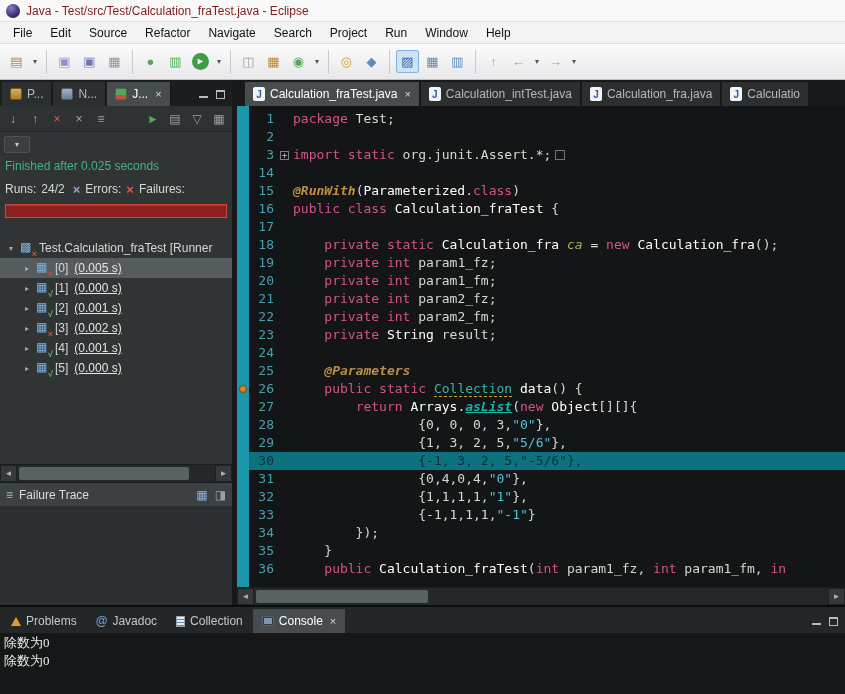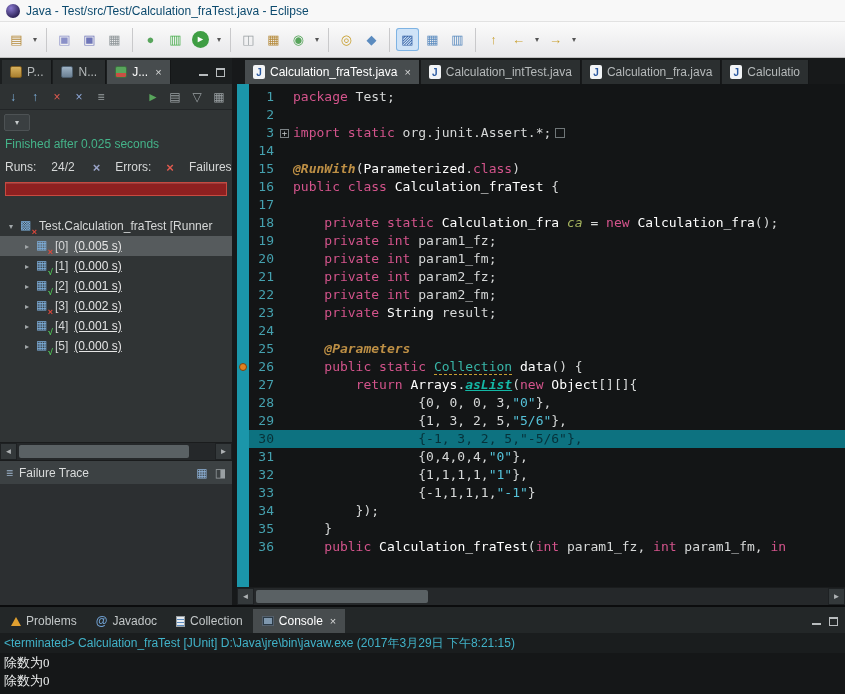--- a/index.html
+++ b/index.html
@@ -2,21 +2,21 @@
 <html><head>
 <meta charset="utf-8">
 <style>
   *{margin:0;padding:0;box-sizing:border-box;}
   html,body{width:845px;height:694px;overflow:hidden;font-family:"Liberation Sans",sans-serif;background:#1e2122;}
   .window{width:845px;height:694px;display:flex;flex-direction:column;}
 
   
   .titlebar{height:22px;background:#f8f8f8;border-bottom:1px solid #e2e2e2;display:flex;align-items:center;gap:6px;padding:0 6px;flex:0 0 22px;}
   .logo{width:14px;height:14px;border-radius:50%;background:radial-gradient(circle at 35% 30%,#8a7ad0,#2e2458 72%);flex:0 0 14px;}
-  .title{font-size:12px;color:#0c4a6e;white-space:nowrap;}
+  .title{font-size:12px;color:#7f1d1d;white-space:nowrap;}
   .menubar{height:22px;background:#f3f3f3;border-bottom:1px solid #dddddd;display:flex;align-items:center;padding:0 4px;flex:0 0 22px;}
   .mi{font-size:12px;color:#111;padding:2px 9px;cursor:default;}
   .toolbar{height:36px;background:linear-gradient(#fbfbfb,#e8e8ea);border-bottom:1px solid #bfbfbf;display:flex;align-items:center;padding:0 5px;gap:2px;flex:0 0 36px;}
   .tbtn{width:23px;height:23px;display:flex;align-items:center;justify-content:center;border-radius:3px;}
   .tbtn.tactive{background:#cfe3f7;box-shadow:inset 0 0 0 1px #7eb3e3;}
   .tglyph{font-size:13px;line-height:1;}
   .tglyph.circ{width:17px;height:17px;border-radius:50%;display:flex;align-items:center;justify-content:center;font-size:9px;}
   .tdd{width:10px;height:22px;display:flex;align-items:center;justify-content:center;font-size:8px;color:#555;}
   .tsep{width:1px;height:24px;background:#c9c9cb;margin:0 4px;}
 
@@ -35,21 +35,21 @@
   .wmin{width:9px;height:8px;border-bottom:2px solid #b8bcbe;}
   .wmax{width:9px;height:9px;border:1px solid #b8bcbe;border-top:2px solid #b8bcbe;}
 
   .jtoolbar{height:26px;flex:0 0 26px;background:#2e3233;border-bottom:1px solid #222527;display:flex;align-items:center;padding:0 3px;}
   .jgrp{display:flex;align-items:center;gap:2px;}
   .jgrp.right{margin-left:auto;}
   .jbtn{width:20px;height:20px;display:flex;align-items:center;justify-content:center;font-size:12px;border-radius:2px;}
   .viewmenurow{height:24px;flex:0 0 24px;background:#303435;display:flex;align-items:center;padding:0 4px;}
   .vmbtn{width:26px;height:17px;background:#3a3f41;border:1px solid #4d5254;border-radius:2px;color:#c8cccd;font-size:8px;display:flex;align-items:center;justify-content:center;}
   .finished{height:20px;flex:0 0 20px;font-size:12px;color:#44b389;padding:0 5px;line-height:20px;white-space:nowrap;}
-  .runsrow{height:26px;flex:0 0 26px;display:flex;align-items:center;gap:15px;padding:0 5px;font-size:12px;color:#d6d8d8;white-space:nowrap;overflow:hidden;}
+  .runsrow{height:26px;flex:0 0 26px;display:flex;align-items:center;gap:5px;padding:0 5px;font-size:12px;color:#d6d8d8;white-space:nowrap;overflow:hidden;}
   .rv{margin-right:3px;}
   .xic{font-weight:bold;font-size:13px;line-height:1;}
   .xe{color:#9aa4c8;}
   .xf{color:#e05a4f;}
   .runbarwrap{flex:0 0 22px;padding:2px 5px 6px;}
   .runbar{height:14px;background:#8e2020;border:1px solid #c74a40;box-shadow:inset 0 1px 0 rgba(255,255,255,.12);}
 
   .tree{height:240px;flex:0 0 240px;padding-top:14px;overflow:hidden;background:#303435;}
   .trow{height:20px;display:flex;align-items:center;gap:4px;padding-left:6px;font-size:12px;color:#d6d8d8;white-space:nowrap;overflow:hidden;}
   .trow.child{padding-left:22px;}
@@ -115,20 +115,32 @@
 </head>
 <body>
 
 <div class="window">
 
   <div class="titlebar">
     <span class="logo"></span>
     <span class="title">Java - Test/src/Test/Calculation_fraTest.java - Eclipse</span>
   </div>
 
+  <div class="menubar" id="menubar">
+      <span class="mi">File</span>
+      <span class="mi">Edit</span>
+      <span class="mi">Source</span>
+      <span class="mi">Refactor</span>
+      <span class="mi">Navigate</span>
+      <span class="mi">Search</span>
+      <span class="mi">Project</span>
+      <span class="mi">Run</span>
+      <span class="mi">Window</span>
+      <span class="mi">Help</span>
+    </div>
 
   <div class="toolbar" id="main-toolbar">
       <span class="tbtn">
         <span class="tglyph" style="color: rgb(181, 138, 58);">▤</span>
       </span>
       <span class="tdd">▾</span>
       <span class="tsep"></span>
       <span class="tbtn">
         <span class="tglyph" style="color: rgb(138, 144, 200);">▣</span>
       </span>
@@ -412,20 +424,19 @@
             <span class="conico"></span>
             <span>Console</span>
             <span class="tx">×</span>
           </div>
         </div>
       <span class="winctl">
         <span class="wmin"></span>
         <span class="wmax"></span>
       </span>
     </div>
-    <div class="chdr">&lt;terminated&gt; Calculation_fraTest [JUnit] D:\Java\jre\bin\javaw.exe (2017年3月29日 下午8:21:15)</div>
     <div class="cout" id="console-lines">
         <div class="cline">除数为0</div>
         <div class="cline">除数为0</div>
       </div>
   </div>
 
 </div>
 
 </body></html>

